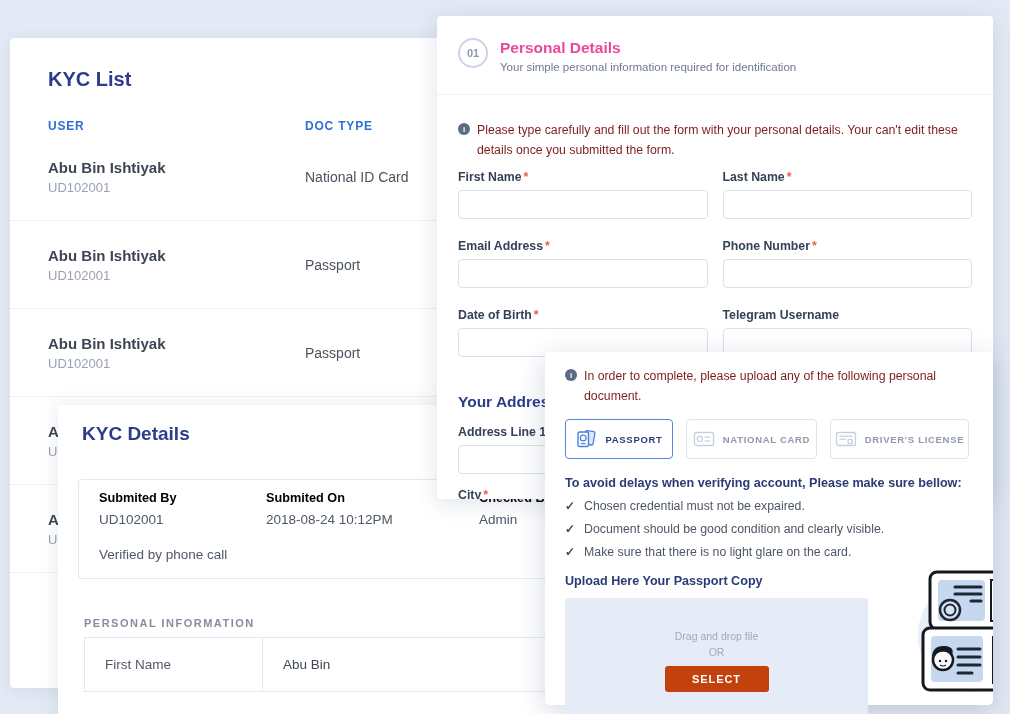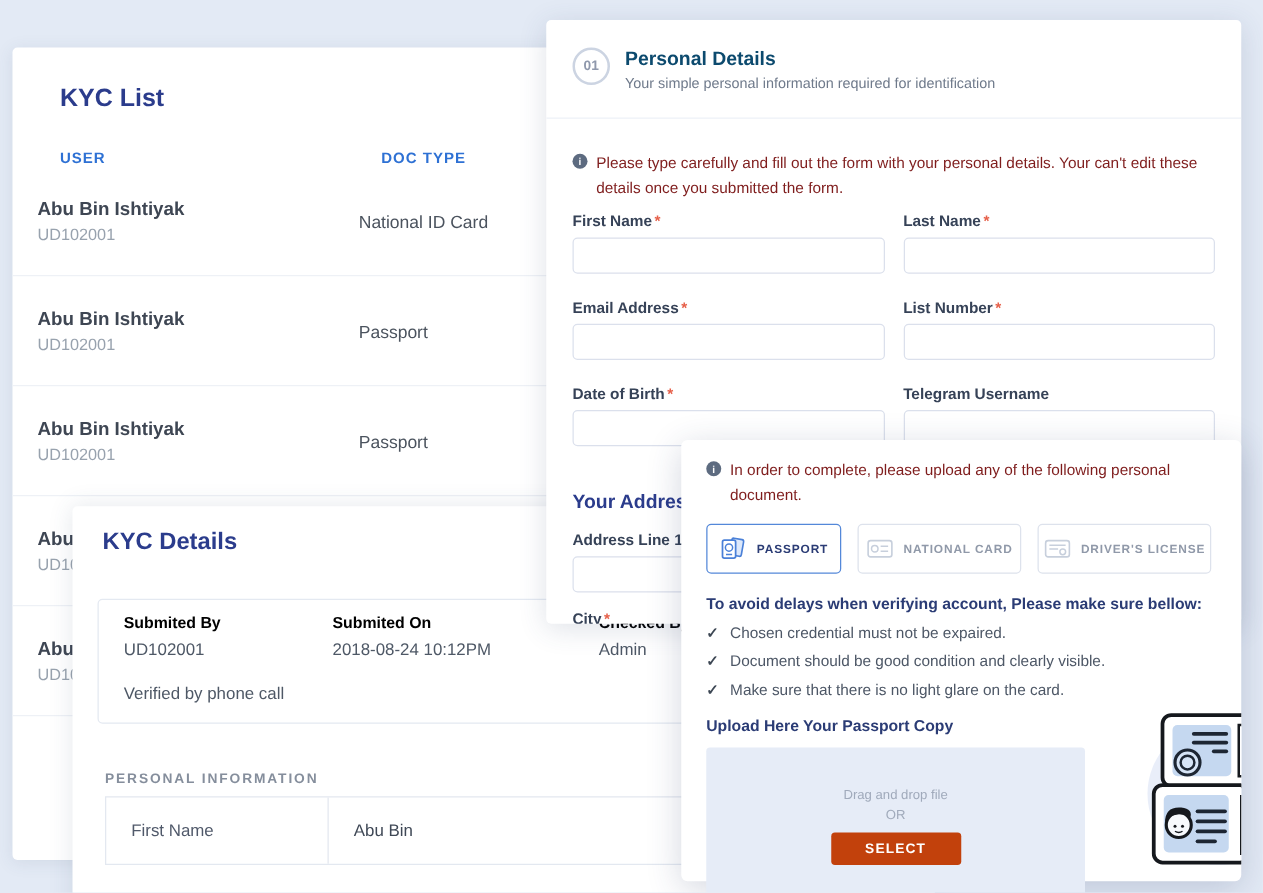--- a/index.html
+++ b/index.html
@@ -7,21 +7,21 @@
   body { font-family:"Liberation Sans", sans-serif; background:#e3eaf5; overflow:hidden; }
   .stage { position:relative; width:1010px; height:714px; overflow:hidden; }
   .panel { position:absolute; background:#fff; border-radius:4px; }
 
   
   .kyc-list { left:10px; top:38px; width:440px; height:650px; z-index:1;
               box-shadow:0 2px 14px rgba(54,74,110,.10); overflow:hidden; }
   .kl-title { margin:30px 0 0 38px; font-size:20px; font-weight:700; color:#2b3c8c; }
   .kl-head { display:grid; grid-template-columns:257px 1fr; padding-left:38px; margin-top:28px; }
   .kl-head span { font-size:12px; font-weight:700; letter-spacing:.8px; color:#2e71d4; }
-  .kl-row { display:grid; grid-template-columns:257px 1fr; padding-left:20px; height:88px;
+  .kl-row { display:grid; grid-template-columns:257px 1fr; padding-left:38px; height:88px;
             align-items:center; border-bottom:1px solid #eef1f6; }
   .kl-row:first-of-type { margin-top:5px; }
   .kl-name { font-size:15px; font-weight:700; color:#3e4653; }
   .kl-id { font-size:13px; color:#98a2ae; margin-top:4px; }
   .kl-doc { font-size:14px; color:#4b535e; }
 
   
   .kyc-details { left:58px; top:405px; width:690px; height:340px; z-index:2;
                  box-shadow:0 0 20px rgba(54,74,110,.13); }
   .kd-title { margin:18px 24px 0; font-size:19px; font-weight:700; color:#2b3c8c; }
@@ -37,21 +37,21 @@
   .kd-cell.k { color:#50596a; }
   .kd-cell.v { border-left:1px solid #e3e8f0; color:#3f4856; }
 
   
   .personal { left:437px; top:16px; width:556px; height:483px; z-index:3; overflow:hidden;
               box-shadow:0 4px 22px rgba(54,74,110,.16); }
   .pd-header { display:flex; gap:12px; padding:22px 21px 21px; border-bottom:1px solid #edf1f7; }
   .step-circle { width:30px; height:30px; border:2px solid #ccd4e2; border-radius:50%; flex:0 0 auto;
                  display:flex; align-items:center; justify-content:center;
                  font-size:11px; font-weight:700; color:#8f98ac; }
-  .pd-title { font-size:15.5px; font-weight:700; color:#0c4a6e; margin-top:1px; }
+  .pd-title { font-size:15.5px; font-weight:700; color:#ec4899; margin-top:1px; }
   .pd-sub { font-size:11.5px; color:#6f7a8b; margin-top:4px; }
   .note-row { display:flex; gap:7px; margin:26px 21px 0; }
   .info-dot { width:12px; height:12px; border-radius:50%; background:#5d6b80; color:#fff; flex:0 0 auto;
               font-size:8px; font-weight:700; display:flex; align-items:center; justify-content:center;
               margin-top:2px; font-style:normal; }
   .note-text { font-size:12.3px; line-height:1.6; color:#7f1d1d; max-width:508px; }
   .pd-form { margin:10px 21px 0; display:grid; grid-template-columns:1fr 1fr; column-gap:15px; }
   .fgroup { margin-bottom:20px; }
   .flabel { font-size:12.3px; font-weight:700; color:#364257; margin-bottom:6px; }
   .req { color:#e6604a; margin-left:2px; }
@@ -183,21 +183,21 @@
       </div>
       <div class="fgroup">
         <div class="flabel"><span>Last Name</span><span class="req">*</span></div>
         <input class="tinput" type="text" style="">
       </div>
       <div class="fgroup">
         <div class="flabel"><span>Email Address</span><span class="req">*</span></div>
         <input class="tinput" type="text" style="">
       </div>
       <div class="fgroup">
-        <div class="flabel"><span>List Number</span><span class="req">*</span></div>
+        <div class="flabel"><span>Phone Number</span><span class="req">*</span></div>
         <input class="tinput" type="text" style="">
       </div>
       <div class="fgroup">
         <div class="flabel"><span>Date of Birth</span><span class="req">*</span></div>
         <input class="tinput" type="text" style="">
       </div>
       <div class="fgroup">
         <div class="flabel"><span>Telegram Username</span></div>
         <input class="tinput" type="text" style="">
       </div>

